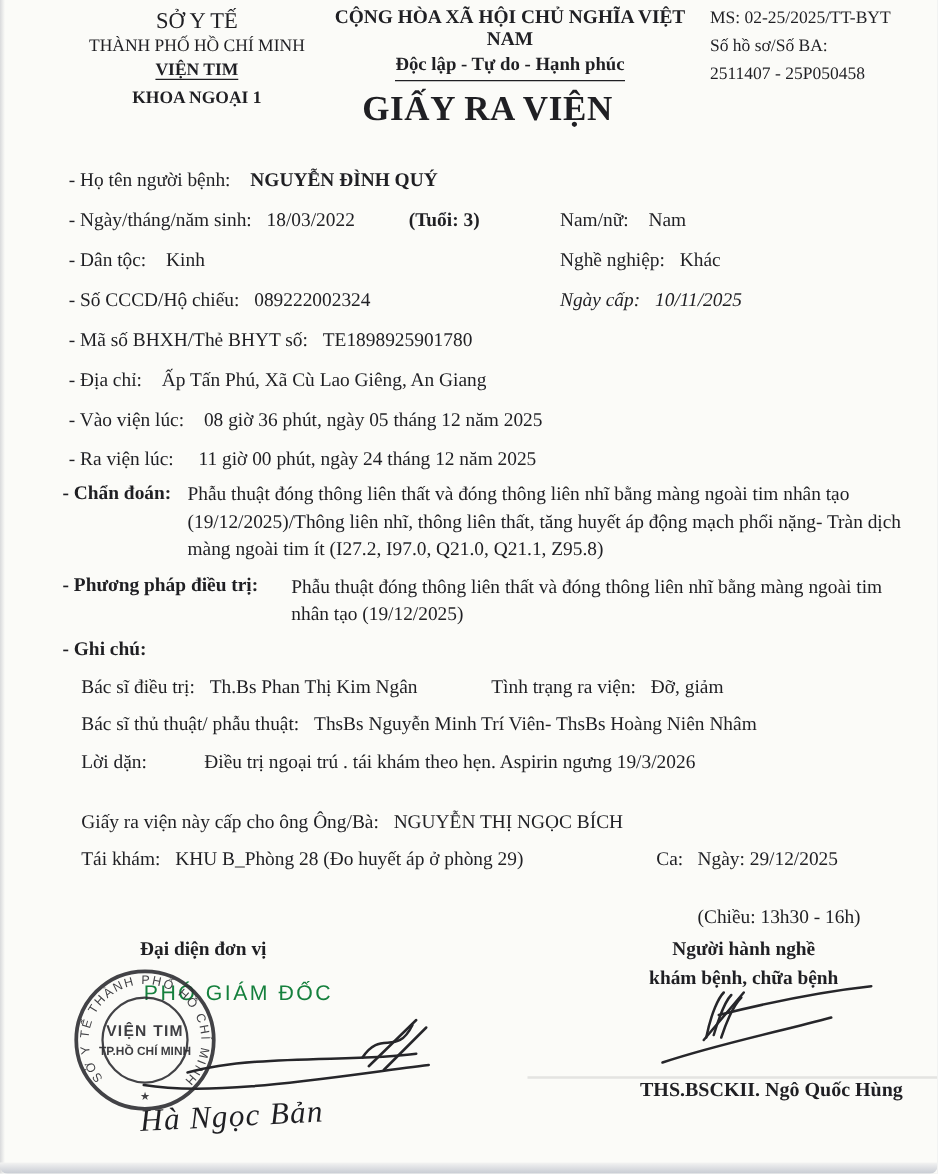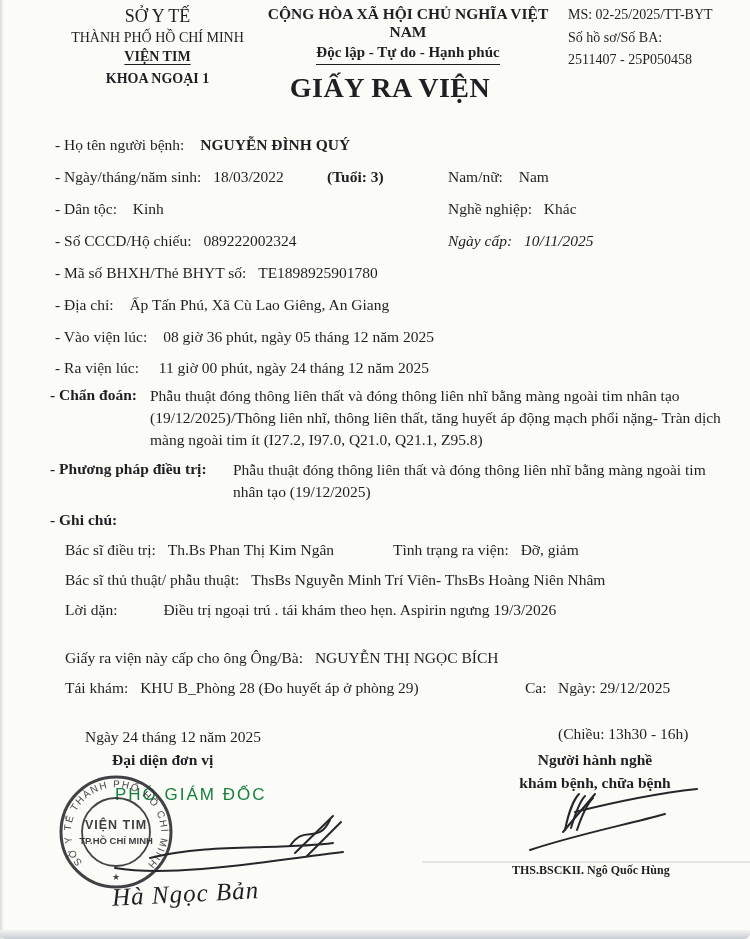--- a/index.html
+++ b/index.html
@@ -139,21 +139,20 @@
   </div>
 
   <div class="ln" style="left:65px;top:678px;">
     <span>Tái khám:</span>
     <span class="gap-sm">KHU B_Phòng 28 (Đo huyết áp ở phòng 29)</span>
   </div>
   <div class="ln" style="left:525px;top:678px;">Ca:</div>
   <div class="ln" style="left:558px;top:678px;">Ngày: 29/12/2025</div>
   <div class="ln" style="left:558px;top:724px;text-align:center;">(Chiều: 13h30 - 16h)</div>
 
-  <div class="ln" style="left:85px;top:727px;">Ngày 24 tháng 12 năm 2025</div>
 
   <div class="ln b" style="left:112px;top:750px;">Đại diện đơn vị</div>
 
   <div class="blk center b" style="left:495px;top:748px;width:200px;line-height:23px;">
     <div>Người hành nghề</div>
     <div>khám bệnh, chữa bệnh</div>
   </div>
 
   <div class="ln sans" style="left:115px;top:784px;font-size:17px;letter-spacing:2px;color:#15803d;">PHÓ GIÁM ĐỐC</div>
 
@@ -185,19 +184,19 @@
 
   <svg style="left:505px;top:780px;" width="210" height="90" viewBox="0 0 210 90">
     <path class="ink" d="M 25,70 C 70,55 120,45 160,34"></path>
     <path class="ink" d="M 70,32 C 110,22 155,13 192,9"></path>
     <path class="ink" d="M 60,50 C 64,30 70,18 74,14"></path>
     <path class="ink" d="M 66,48 C 72,28 76,20 80,16"></path>
     <path class="ink" d="M 72,50 C 78,32 84,22 88,18"></path>
     <path class="ink" d="M 58,52 L 90,14"></path>
   </svg>
 
-  <div class="ln b" style="left:512px;top:863px;font-size:12px;">THS.BSCKII. Ngô Quốc Hùng</div>
+  <div class="ln b" style="left:512px;top:863px;font-size:16px;">THS.BSCKII. Ngô Quốc Hùng</div>
 
   <div class="artifact" style="left:422px;top:861px;width:328px;"></div>
   <div class="edge-left"></div>
   <div class="edge-bottom"></div>
 
 </div>
 
 </body></html>

